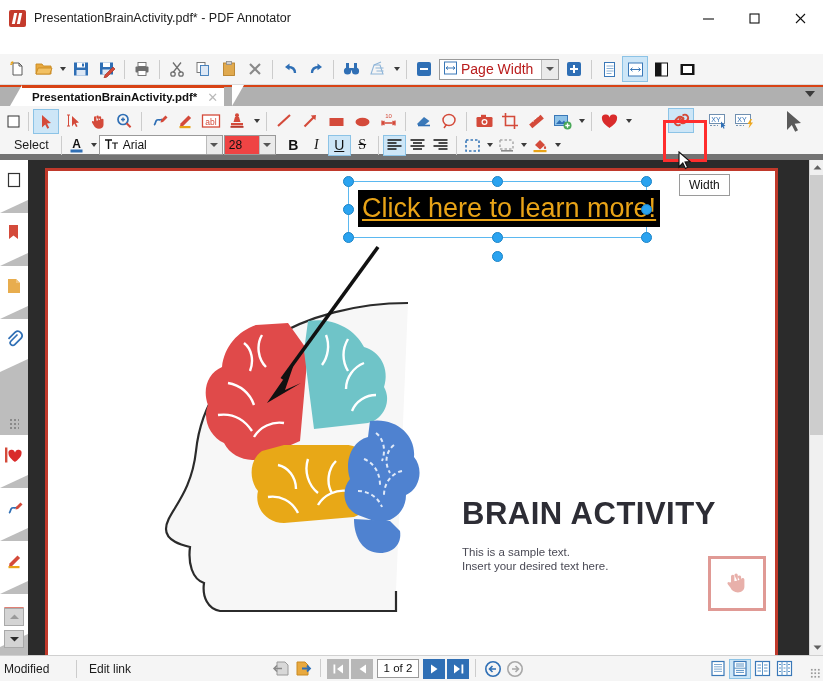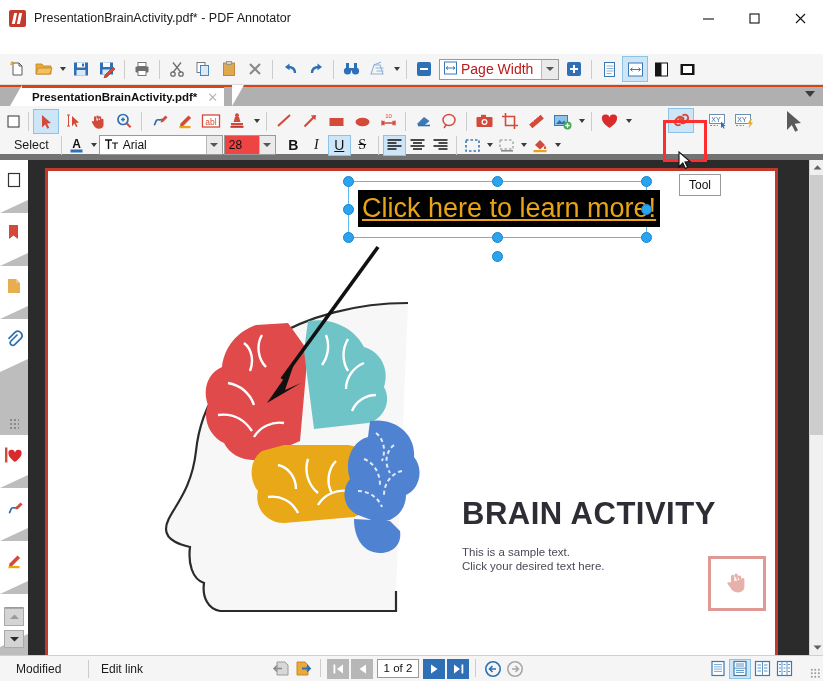--- a/index.html
+++ b/index.html
@@ -722,21 +722,21 @@
         <div class="caret-sm"></div>
       </div>
   </div>
 
   <div class="link-highlight"></div>
   <div class="cursor-arrow">
     <svg width="16" height="22" viewBox="0 0 16 22">
       <path d="M2 1l11 9.5-5 .5 2.6 5.3-2.2 1.1-2.6-5.4L2 16z" fill="#fff" stroke="#111" stroke-width="1.1"></path>
     </svg>
   </div>
-  <div class="tooltip-link">Tool</div>
+  <div class="tooltip-link">Width</div>
 
   <div class="leftbar">
 
     <div class="side-tab" style="top:0px">
       <svg width="16" height="16" viewBox="0 0 16 16">
           <rect x="2.5" y="1.5" width="11" height="13" fill="#fff" stroke="#333" stroke-width="1.2"></rect>
         </svg>
     </div>
     <div class="side-tab" style="top:53px">
       <svg width="18" height="20" viewBox="0 0 18 20">
@@ -828,21 +828,21 @@
       </div>
 
       <svg style="position:absolute;left:190px;top:72px" width="150" height="190" viewBox="0 0 150 190">
         <path d="M140 4 L44 136" stroke="#111" stroke-width="3.6"></path>
         <path d="M29 160 L56 121 L47 147 L63 140 Z" fill="#111"></path>
       </svg>
 
       <div class="doc-title">BRAIN ACTIVITY</div>
       <div class="doc-sub">
         <span>This is a sample text.</span><br>
-        <span>Click your desired text here.</span>
+        <span>Insert your desired text here.</span>
       </div>
 
       <div class="hand-box">
         <span>
           <svg width="30" height="30" viewBox="0 0 30 30">
             <path d="M9 17V9.5a1.7 1.7 0 0 1 3.4 0V15m0-6.8a1.7 1.7 0 0 1 3.4 0V15m0-5.3a1.7 1.7 0 0 1 3.3 0V16m0-3.6a1.7 1.7 0 0 1 3.3 0v7.4c0 3.4-2.8 5.6-6.5 5.6-3.7 0-6.2-1.8-7.4-4.6L5.6 17c-.7-1.6 1.2-2.8 2.3-1.5z" fill="#e8b0aa"></path>
           </svg>
         </span>
       </div>
     </div>
@@ -870,21 +870,21 @@
     </div>
     <div class="vs-thumb"></div>
     <div class="vs-btn" style="position:absolute;top:480px">
       <svg width="9" height="7" viewBox="0 0 9 7">
           <path d="M0.5 1.5L4.5 5.8 8.5 1.5z" fill="#606060"></path>
         </svg>
     </div>
   </div>
 
   <div class="statusbar">
-    <div class="st-text" style="margin-left:16px;width:66px">Modified</div>
+    <div class="st-text" style="margin-left:4px;width:66px">Modified</div>
     <div class="st-sep"></div>
     <div class="st-text" style="margin-left:6px">Edit link</div>
 
     <div style="position:absolute;left:270px;display:flex;align-items:flex-start">
       <div class="st-btn">
         <svg width="19" height="17" viewBox="0 0 19 17">
           <path d="M5 2h8l3 3v10H5z" fill="#d8d8d8" stroke="#9a9a9a" stroke-width="1"></path>
           <path d="M10 8.5H2.5M5 5.5L2 8.5 5 11.5" fill="none" stroke="#8a8a8a" stroke-width="1.5"></path>
         </svg>
       </div>

